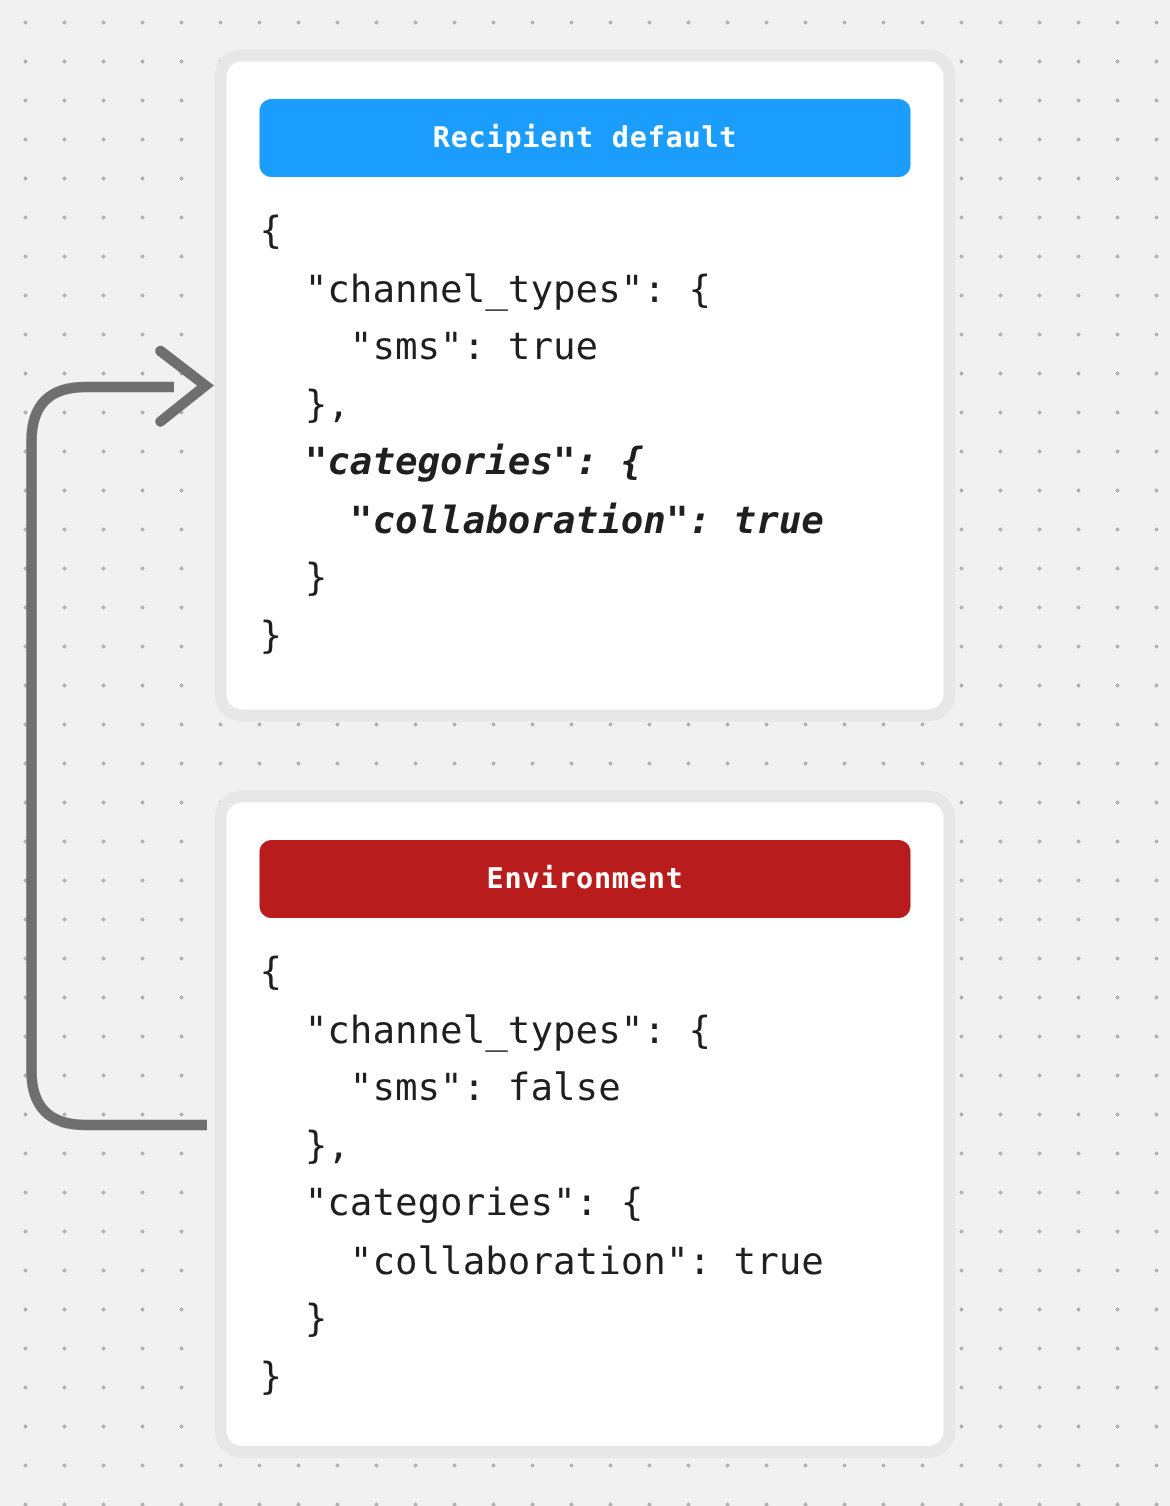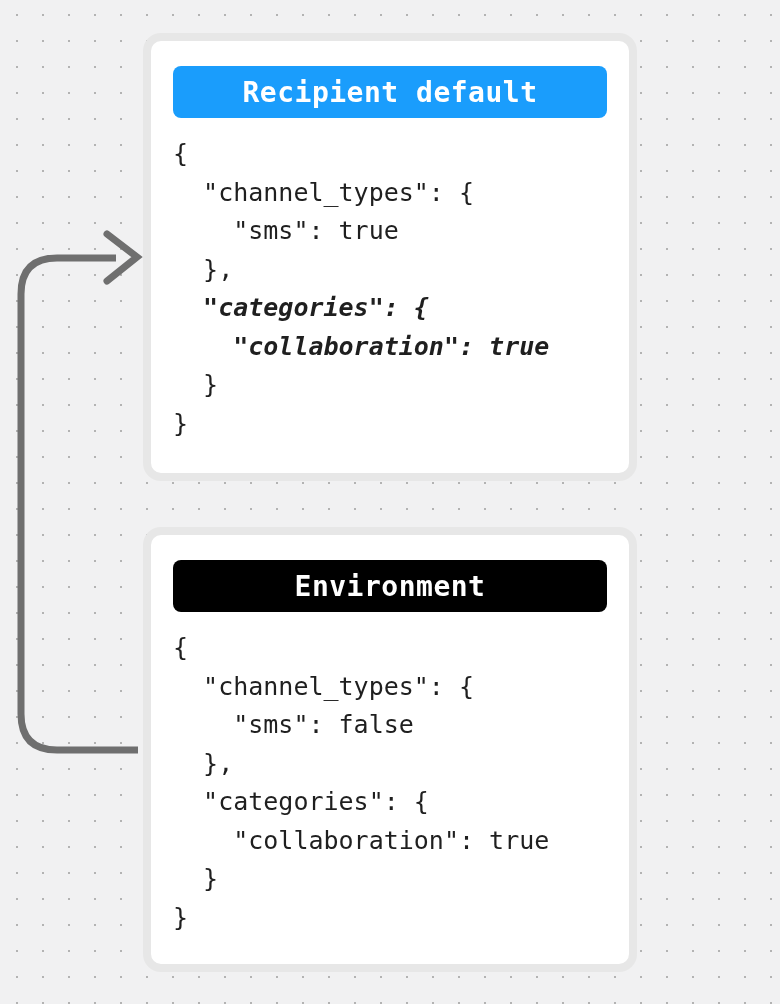--- a/index.html
+++ b/index.html
@@ -43,21 +43,21 @@
   .card-header {
     margin: 25px 22px 0 22px;
     height: 52px;
     border-radius: 8px;
     display: flex;
     align-items: center;
     justify-content: center;
   }
   .card-title {
     color: #ffffff;
-    font-size: 28px;
+    font-size: 19px;
     font-weight: 600;
     font-family: "DejaVu Sans Mono", "Liberation Mono", monospace;
     letter-spacing: 0.5px;
   }
   .code {
     margin: 17px 0 0 22px;
     font-size: 25px;
     line-height: 38.5px;
     color: #1f1f1f;
   }
@@ -90,21 +90,21 @@
       <div class="code-line">    "sms": true</div>
       <div class="code-line">  },</div>
       <div class="code-line em">  "categories": {</div>
       <div class="code-line em">    "collaboration": true</div>
       <div class="code-line">  }</div>
       <div class="code-line">}</div>
     </div>
   </section>
 
   <section class="card card-bottom">
-    <div class="card-header" style="background-color: #000000;">
+    <div class="card-header" style="background-color: #b91c1c;">
       <span class="card-title">Environment</span>
     </div>
     <div class="code">
       <div class="code-line">{</div>
       <div class="code-line">  "channel_types": {</div>
       <div class="code-line">    "sms": false</div>
       <div class="code-line">  },</div>
       <div class="code-line">  "categories": {</div>
       <div class="code-line">    "collaboration": true</div>
       <div class="code-line">  }</div>

